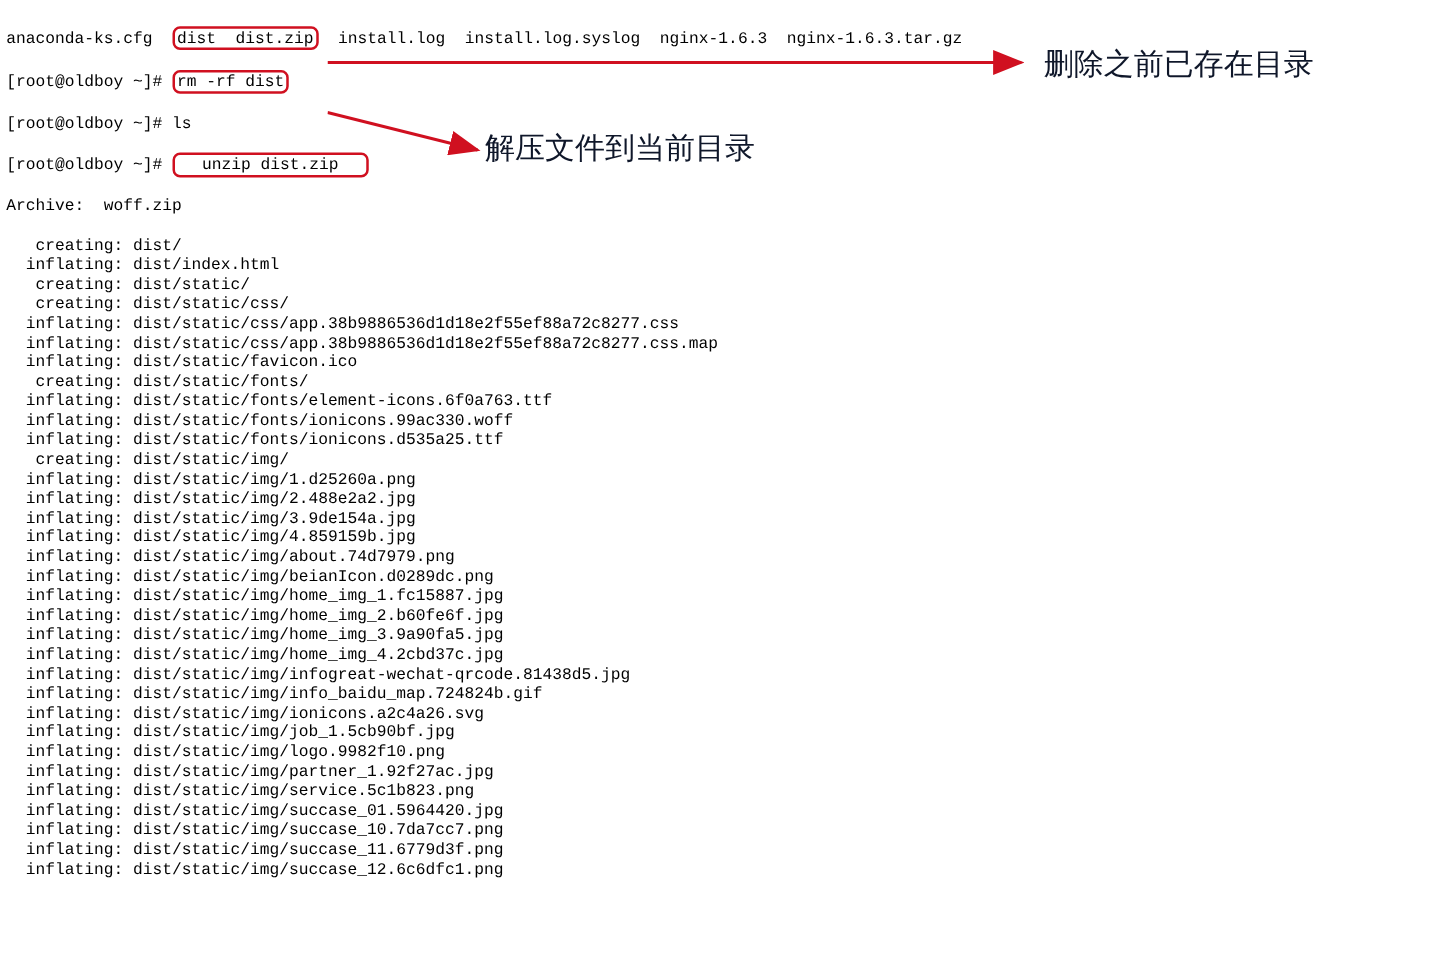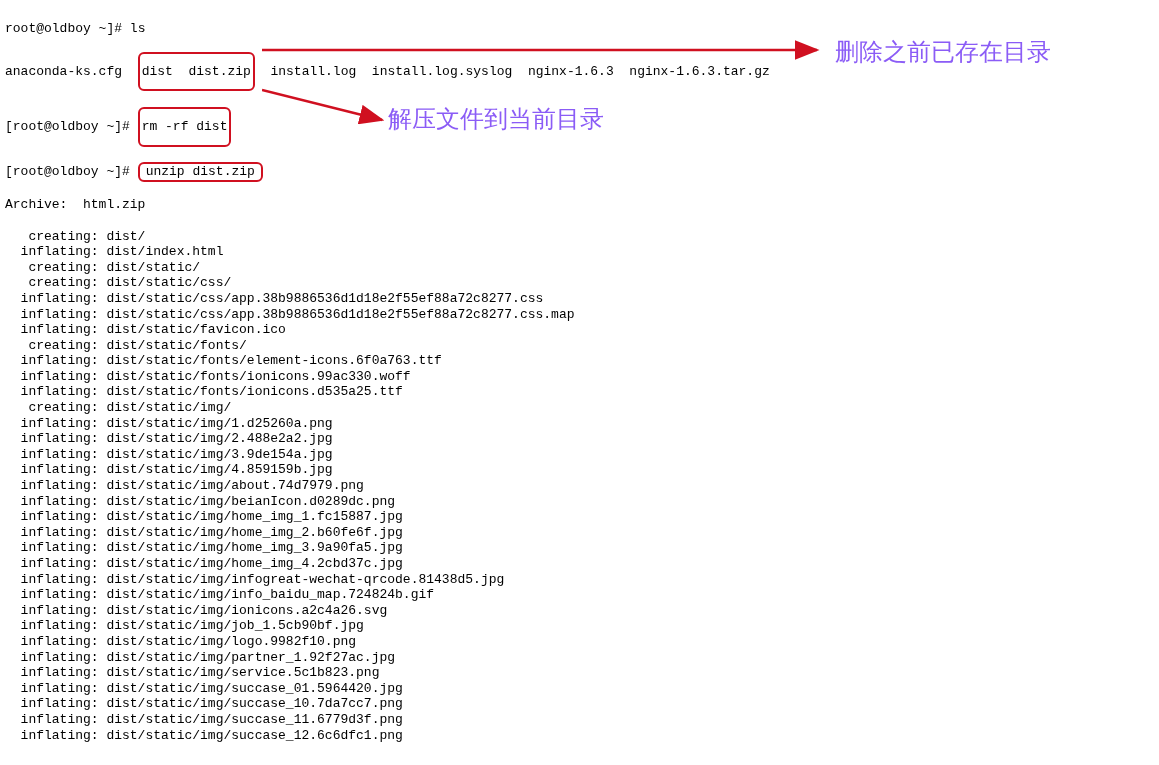--- a/index.html
+++ b/index.html
@@ -23,49 +23,49 @@
     }
     .line {
       display: block;
     }
     .bold {
       font-weight: normal;
     }
     .highlight1 {
       border: 2px solid #d01020;
       border-radius: 6px;
-      padding: 10px 2px;
+      padding: 0 2px;
       display: inline-block;
     }
     .highlight2 {
       border: 2px solid #d01020;
       border-radius: 6px;
-      padding: 0 6px;
+      padding: 0 22px;
       display: inline-block;
     }
     .annotation {
       position: absolute;
-      color: #8b5cf6;
+      color: #0f172a;
       font-family: "Microsoft YaHei", sans-serif;
       font-size: 24px;
       font-weight: normal;
     }
     .arrow {
       position: absolute;
     }
   </style>
 </head>
 <body>
 
 <div class="terminal">
-<span class="line"><span>root@oldboy ~]# </span><span>ls</span></span>
 <span class="line"><span>anaconda-ks.cfg  </span><span class="highlight1"><span>dist  dist.zip</span></span><span>  install.log  install.log.syslog  </span><span class="bold">nginx-1.6.3</span><span>  </span><span class="bold">nginx-1.6.3.tar.gz</span></span>
 <span class="line"><span>[root@oldboy ~]# </span><span class="highlight1"><span>rm -rf dist</span></span></span>
+<span class="line"><span>[root@oldboy ~]# </span><span>ls</span></span>
 <span class="line"><span>[root@oldboy ~]# </span><span class="highlight2"><span>unzip dist.zip</span></span></span>
-<span class="line">Archive:  html.zip</span>
+<span class="line">Archive:  woff.zip</span>
 <div id="unzip-output"><span class="line">   creating: dist/</span><span class="line">  inflating: dist/index.html</span><span class="line">   creating: dist/static/</span><span class="line">   creating: dist/static/css/</span><span class="line">  inflating: dist/static/css/app.38b9886536d1d18e2f55ef88a72c8277.css</span><span class="line">  inflating: dist/static/css/app.38b9886536d1d18e2f55ef88a72c8277.css.map</span><span class="line">  inflating: dist/static/favicon.ico</span><span class="line">   creating: dist/static/fonts/</span><span class="line">  inflating: dist/static/fonts/element-icons.6f0a763.ttf</span><span class="line">  inflating: dist/static/fonts/ionicons.99ac330.woff</span><span class="line">  inflating: dist/static/fonts/ionicons.d535a25.ttf</span><span class="line">   creating: dist/static/img/</span><span class="line">  inflating: dist/static/img/1.d25260a.png</span><span class="line">  inflating: dist/static/img/2.488e2a2.jpg</span><span class="line">  inflating: dist/static/img/3.9de154a.jpg</span><span class="line">  inflating: dist/static/img/4.859159b.jpg</span><span class="line">  inflating: dist/static/img/about.74d7979.png</span><span class="line">  inflating: dist/static/img/beianIcon.d0289dc.png</span><span class="line">  inflating: dist/static/img/home_img_1.fc15887.jpg</span><span class="line">  inflating: dist/static/img/home_img_2.b60fe6f.jpg</span><span class="line">  inflating: dist/static/img/home_img_3.9a90fa5.jpg</span><span class="line">  inflating: dist/static/img/home_img_4.2cbd37c.jpg</span><span class="line">  inflating: dist/static/img/infogreat-wechat-qrcode.81438d5.jpg</span><span class="line">  inflating: dist/static/img/info_baidu_map.724824b.gif</span><span class="line">  inflating: dist/static/img/ionicons.a2c4a26.svg</span><span class="line">  inflating: dist/static/img/job_1.5cb90bf.jpg</span><span class="line">  inflating: dist/static/img/logo.9982f10.png</span><span class="line">  inflating: dist/static/img/partner_1.92f27ac.jpg</span><span class="line">  inflating: dist/static/img/service.5c1b823.png</span><span class="line">  inflating: dist/static/img/succase_01.5964420.jpg</span><span class="line">  inflating: dist/static/img/succase_10.7da7cc7.png</span><span class="line">  inflating: dist/static/img/succase_11.6779d3f.png</span><span class="line">  inflating: dist/static/img/succase_12.6c6dfc1.png</span></div>
 
 
 
 </div>
 
 <svg class="arrow" style="left:262px; top:40px; width:570px; height:20px;">
   <defs>
     <marker id="arrowhead1" markerWidth="10" markerHeight="8" refX="9" refY="4" orient="auto">
       <polygon points="0 0, 10 4, 0 8" fill="#d01020"></polygon>

